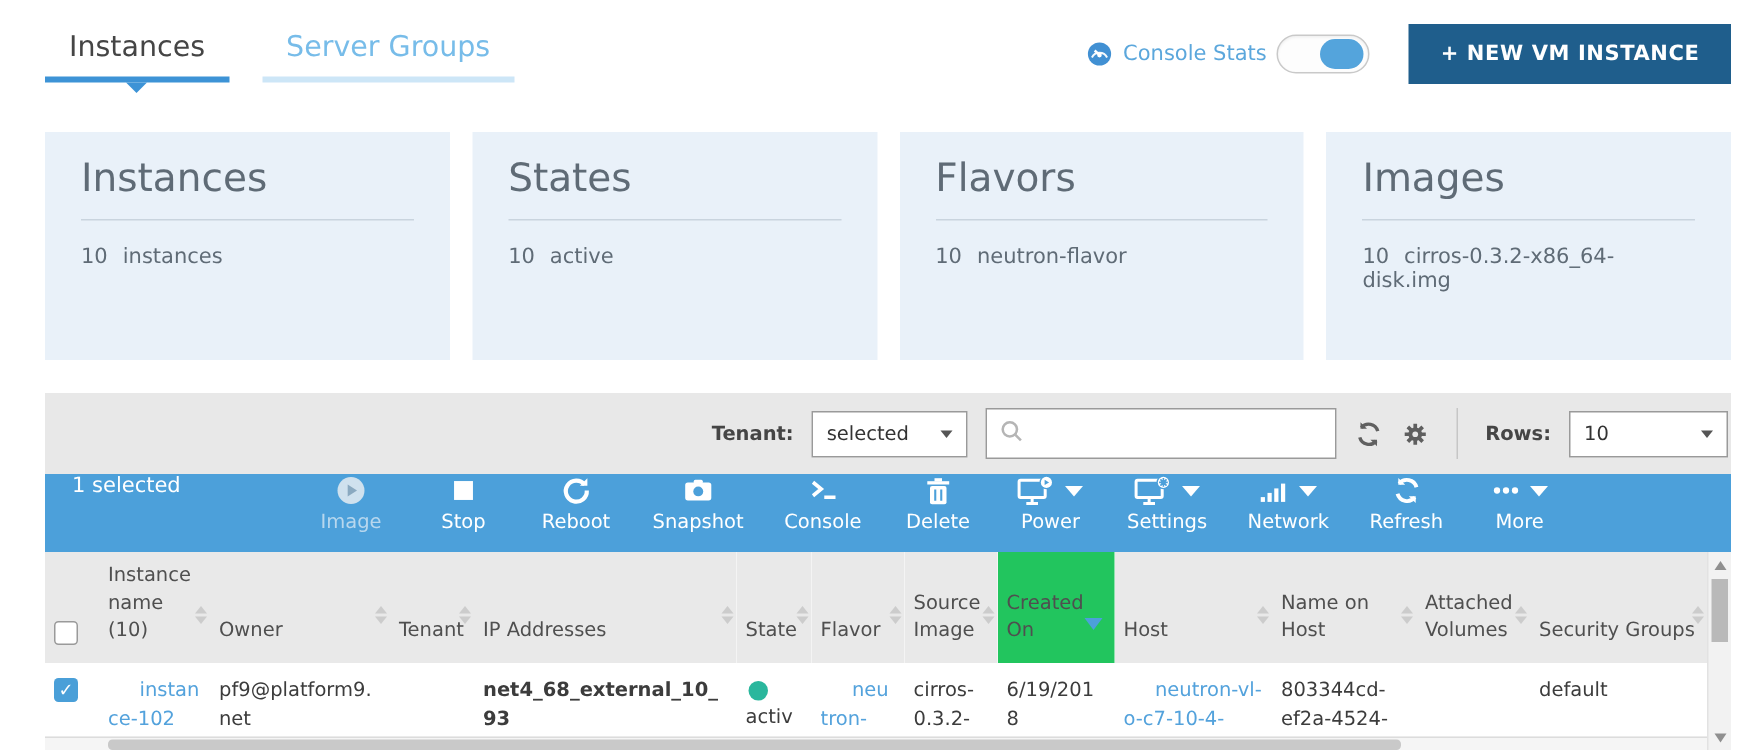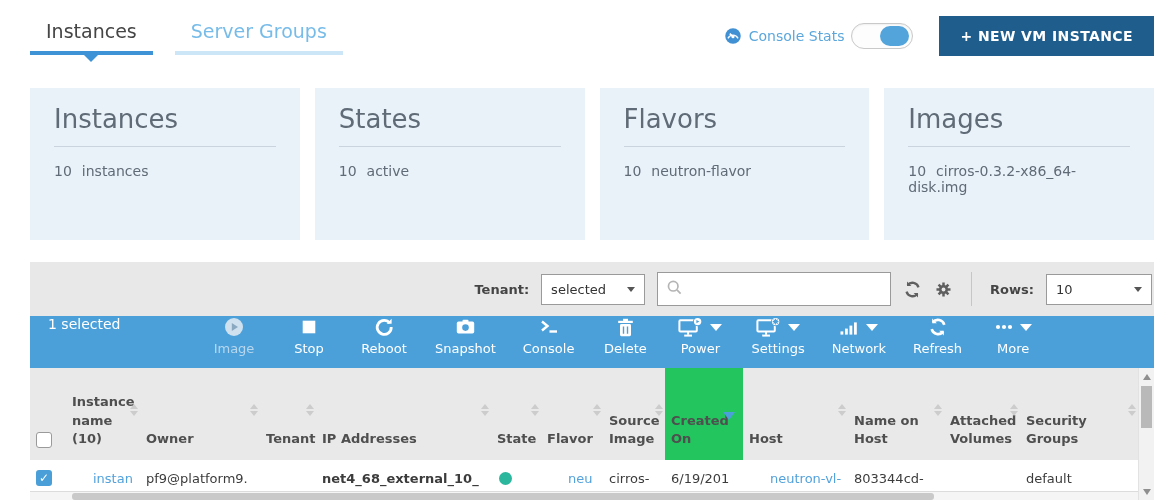--- a/index.html
+++ b/index.html
@@ -57,22 +57,22 @@
   .ab-btn .lbl { font-size: 13px; margin-top: 3px; color: #fff; }
   .ab-btn.disabled { cursor: default; }
   .ab-btn.disabled .lbl { color: #b7d7ee; }
   .caret-w { width: 0; height: 0; border-left: 6px solid transparent; border-right: 6px solid transparent;
     border-top: 7px solid #fff; }
   .console-glyph svg, .ic svg { display: block; }
 
   
   .table-wrap { position: relative; height: 132px; background: #fff; }
   table { border-collapse: collapse; table-layout: fixed; width: 1108px; }
-  thead th { background: #e9e9e9; height: 92px; vertical-align: bottom; text-align: left; font-size: 13px;
-    color: #4f4f4f; padding: 6px 6px 12px 6px; position: relative; font-weight: bold; line-height: 1.4; }
+  thead th { background: #e9e9e9; height: 74px; vertical-align: bottom; text-align: left; font-size: 13px;
+    color: #4f4f4f; padding: 6px 6px 12px 6px; position: relative; font-weight: normal; line-height: 1.4; }
   thead th.sorted { background: #22c55e; }
   .sort { position: absolute; right: 2px; top: 36px; display: flex; flex-direction: column; gap: 2px; }
   .sort i { display: block; width: 0; height: 0; border-left: 4px solid transparent; border-right: 4px solid transparent; }
   .sort .up { border-bottom: 5px solid #cccccc; }
   .sort .down { border-top: 5px solid #cccccc; }
   .sort-active { position: absolute; right: 8px; top: 44px; width: 0; height: 0;
     border-left: 6px solid transparent; border-right: 6px solid transparent; border-top: 8px solid #4ca0da; }
   tbody td { vertical-align: top; padding: 10px 6px 6px 6px; font-size: 13px; color: #3c3c3c; line-height: 1.45;
     word-wrap: break-word; overflow-wrap: break-word; }
   .chk { width: 16px; height: 16px; border-radius: 3px; cursor: pointer; }

